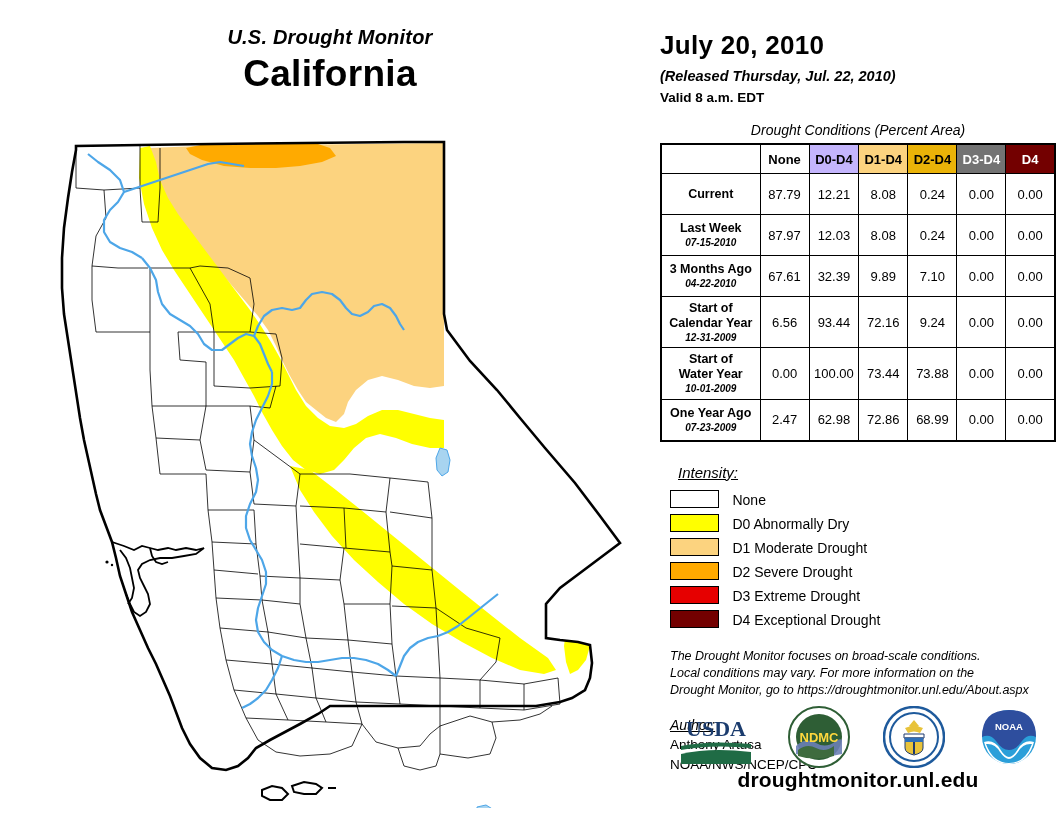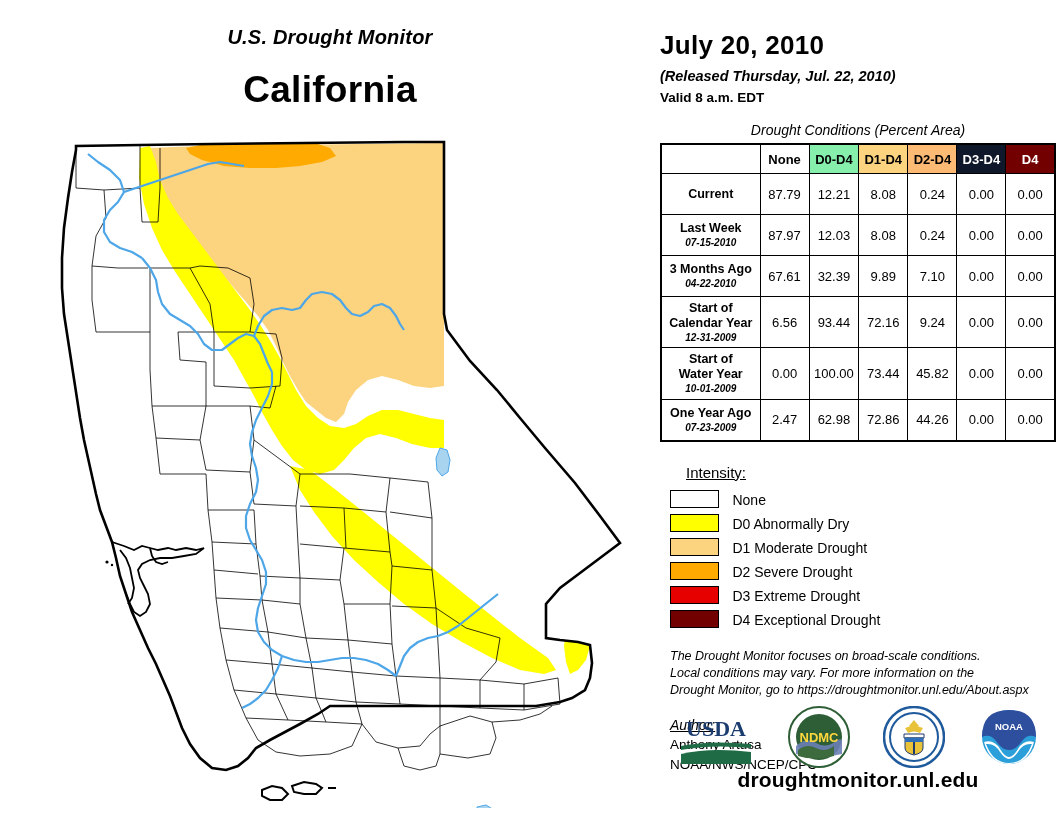--- a/index.html
+++ b/index.html
@@ -3,21 +3,21 @@
 <meta charset="utf-8">
 <style>
   html,body{margin:0;padding:0;background:#fff;}
   body{width:1056px;height:816px;position:relative;overflow:hidden;
        font-family:"Liberation Sans","DejaVu Sans",sans-serif;color:#000;}
 
   
   #map-panel{position:absolute;left:0;top:0;width:660px;height:816px;}
   #map-title-block{position:absolute;left:0;top:26px;width:660px;text-align:center;}
   #map-super{font-style:italic;font-weight:bold;font-size:20px;letter-spacing:.2px;}
-  #map-state{font-weight:bold;font-size:37px;margin-top:20px;letter-spacing:.3px;}
+  #map-state{font-weight:bold;font-size:37px;margin-top:4px;letter-spacing:.3px;}
   #map-svg{position:absolute;left:0;top:118px;width:660px;height:690px;}
 
   
   #right-panel{position:absolute;left:660px;top:0;width:396px;height:816px;}
   #date-block{text-align:left;padding-top:30px;}
   #dm-date{font-size:26px;font-weight:bold;letter-spacing:.3px;}
   #dm-release{font-size:14.5px;font-weight:bold;font-style:italic;margin-top:7px;}
   #dm-valid{font-size:13.5px;font-weight:bold;margin-top:6px;}
 
   #table-caption{text-align:center;font-style:italic;font-size:14px;margin-top:17px;}
@@ -26,30 +26,30 @@
             border:2px solid #000;table-layout:fixed;}
   #dm-table th,#dm-table td{border:1px solid #000;text-align:center;
             font-size:12.5px;}
   #dm-table th{height:26px;font-weight:bold;font-size:13px;}
   #dm-table td.rowlabel{font-weight:bold;font-size:12.5px;line-height:1.18;
             padding:4px 2px;width:96px;}
   #dm-table td.rowlabel .sub{font-size:10px;font-style:italic;font-weight:bold;
             display:block;margin-top:1px;}
   #dm-table td.val{width:47px;height:38px;font-size:13px;}
   th.c-none{background:#fff;color:#000;}
-  th.c-d0{background:#86efac;color:#000;}
+  th.c-d0{background:#c4b5fd;color:#000;}
   th.c-d1{background:#FCD37F;color:#000;}
-  th.c-d2{background:#fdba74;color:#000;margin-left:40px;}
-  th.c-d3{background:#0f172a;color:#fff;}
+  th.c-d2{background:#eab308;color:#000;margin-left:40px;}
+  th.c-d3{background:#737373;color:#fff;}
   th.c-d4{background:#730000;color:#fff;}
   th.corner{border:none;background:#fff;}
 
   
-  #intensity-head{font-size:15px;text-decoration:underline;
-        margin:22px 0 7px 26px;}
+  #intensity-head{font-style:italic;font-size:15px;text-decoration:underline;
+        margin:22px 0 7px 18px;}
   #legend{margin-left:10px;width:372px;}
   .leg-col{display:inline-block;vertical-align:top;}
   .leg-col.left{width:196px;}
   .leg-row{height:24px;line-height:24px;white-space:nowrap;}
   .swatch{display:inline-block;width:47px;height:16px;border:1px solid #000;
         vertical-align:-3px;margin-right:9px;}
   .leg-label{font-size:14px;}
   .s-none{background:#fff;}
   .s-d0{background:#FFFF00;}
   .s-d1{background:#FCD37F;}
@@ -322,33 +322,33 @@
         </tr>
         <tr>
           <td class="rowlabel">
             <div>Start of</div>
             <div>Water Year</div>
             <span class="sub">10-01-2009</span>
           </td>
           <td class="val">0.00</td>
           <td class="val">100.00</td>
           <td class="val">73.44</td>
-          <td class="val">45.82</td>
+          <td class="val">73.88</td>
           <td class="val">0.00</td>
           <td class="val">0.00</td>
         </tr>
         <tr>
           <td class="rowlabel">
             <div>One Year Ago</div>
             <span class="sub">07-23-2009</span>
           </td>
           <td class="val">2.47</td>
           <td class="val">62.98</td>
           <td class="val">72.86</td>
-          <td class="val">44.26</td>
+          <td class="val">68.99</td>
           <td class="val">0.00</td>
           <td class="val">0.00</td>
         </tr>
       </tbody>
   </table>
 
   <div id="intensity-head">Intensity:</div>
 
   <div id="legend">
     <div class="leg-col left">

